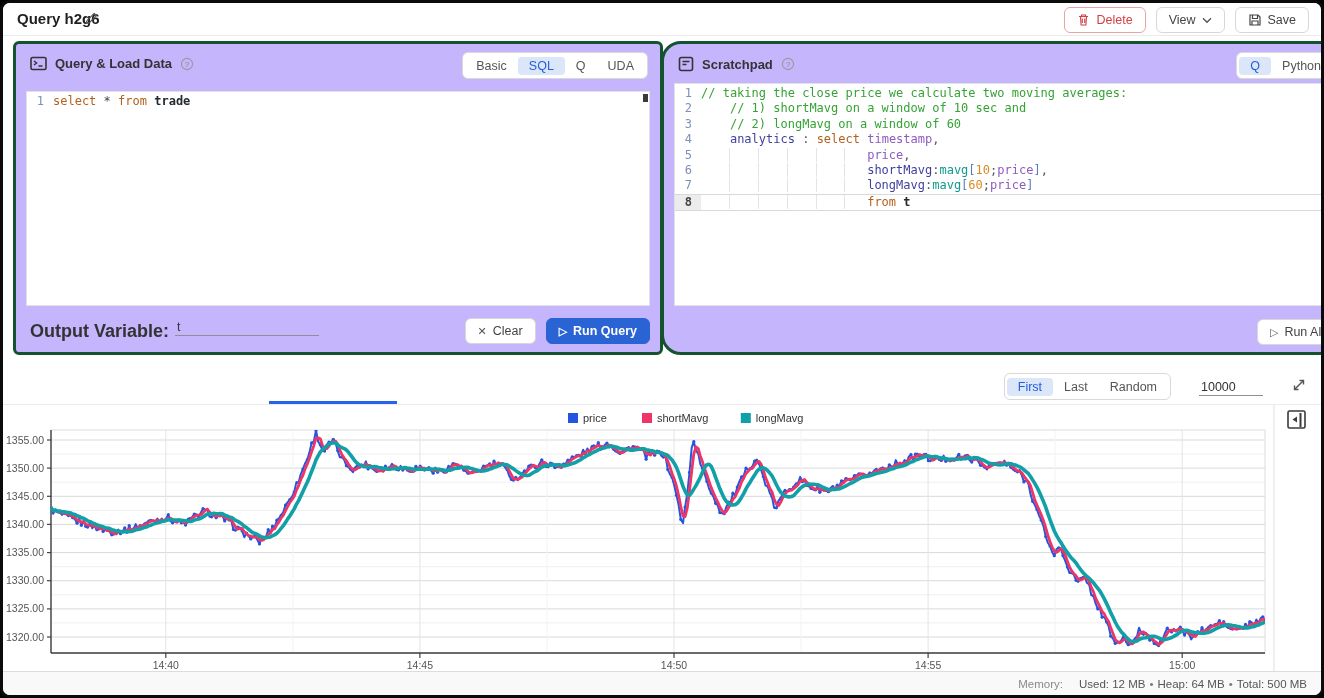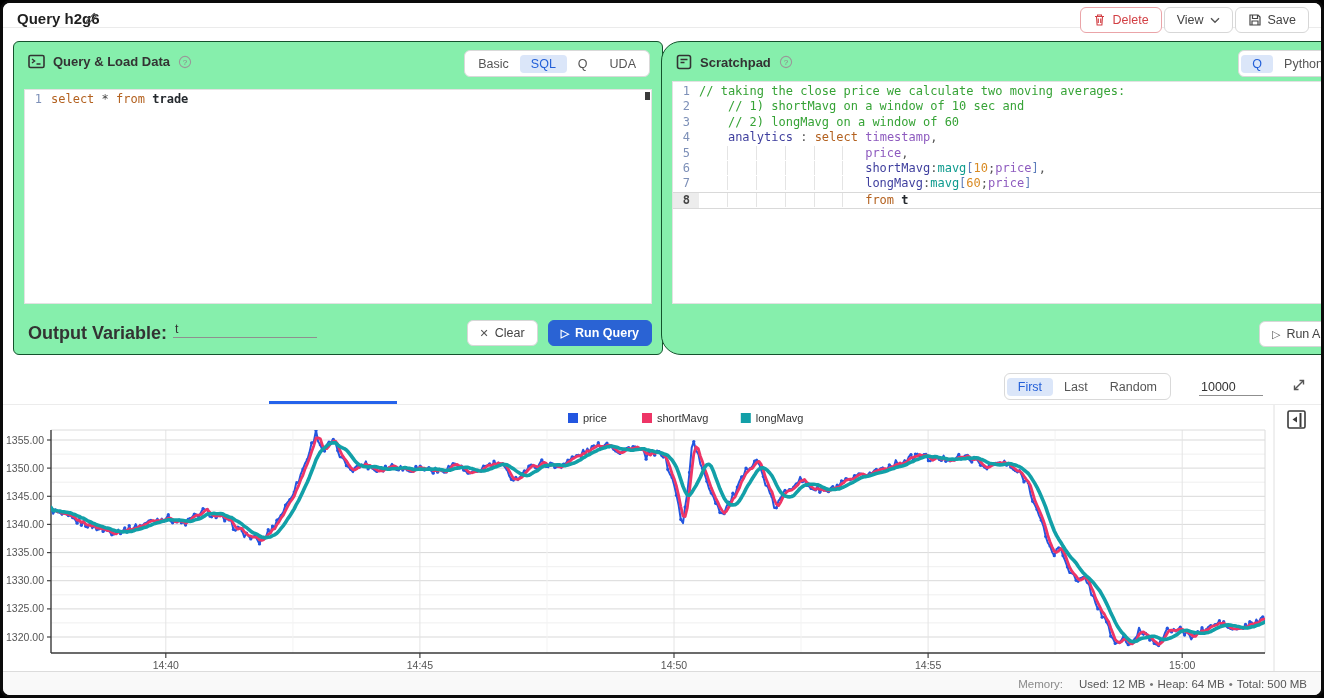--- a/index.html
+++ b/index.html
@@ -1,30 +1,30 @@
 <!DOCTYPE html>
 <html><head>
 <meta charset="utf-8">
 <style>
   html,body{margin:0;padding:0;background:#000;}
   *{box-sizing:border-box;}
   body{font-family:"Liberation Sans",sans-serif;width:1324px;height:698px;overflow:hidden;}
   .app{position:absolute;inset:0;background:#fff;border:3px solid #0b0b0b;border-radius:10px;overflow:hidden;}
 
   
-  .hdr{position:absolute;left:0;top:0;width:100%;height:25px;border-bottom:1px solid #ebebeb;background:#fff;}
+  .hdr{position:absolute;left:0;top:0;width:100%;height:33px;border-bottom:1px solid #ebebeb;background:#fff;}
   .hdr-title{position:absolute;left:14px;top:7px;font-size:15px;font-weight:bold;color:#1f1f1f;}
   .pencil{position:absolute;left:81px;top:8px;}
-  .hdr-btns{position:absolute;right:12px;top:4px;display:flex;gap:2px;}
+  .hdr-btns{position:absolute;right:12px;top:4px;display:flex;gap:10px;}
   .btn{height:26px;display:inline-flex;align-items:center;gap:6px;padding:0 12px;border:1px solid #d7d7d7;border-radius:6px;background:#fff;font-size:12.5px;color:#444;cursor:pointer;}
   .btn-danger{border-color:#eaa4a8;color:#d23f44;}
   .btn-primary{background:#2a63d4;border-color:#2a63d4;color:#fff;font-weight:bold;}
 
   
-  .card{position:absolute;top:38px;height:314px;background:#86efac;border:1px solid #14532d;border-radius:6px;}
+  .card{position:absolute;top:38px;height:314px;background:#c4b5fd;border:3px solid #14532d;border-radius:6px;}
   .card-left{left:10px;width:650px;}
   .card-right{left:658px;width:689px;border-radius:20px;}
   .card-title-row{position:absolute;left:14px;top:12px;display:flex;align-items:center;gap:8px;}
   .card-title{font-size:13px;font-weight:bold;color:#333;}
 
   .seg{display:inline-flex;align-items:center;border:1px solid #d9d9d9;border-radius:6px;height:27px;padding:2px;background:#fff;}
   .seg-item{padding:2px 11px;font-size:12.5px;color:#555;border-radius:4px;cursor:pointer;white-space:nowrap;}
   .seg-item.on{background:#dbe6f9;color:#2460d8;}
   .seg-q{position:absolute;right:12px;top:8px;}
   .seg-modes{position:absolute;right:12px;top:8px;}

